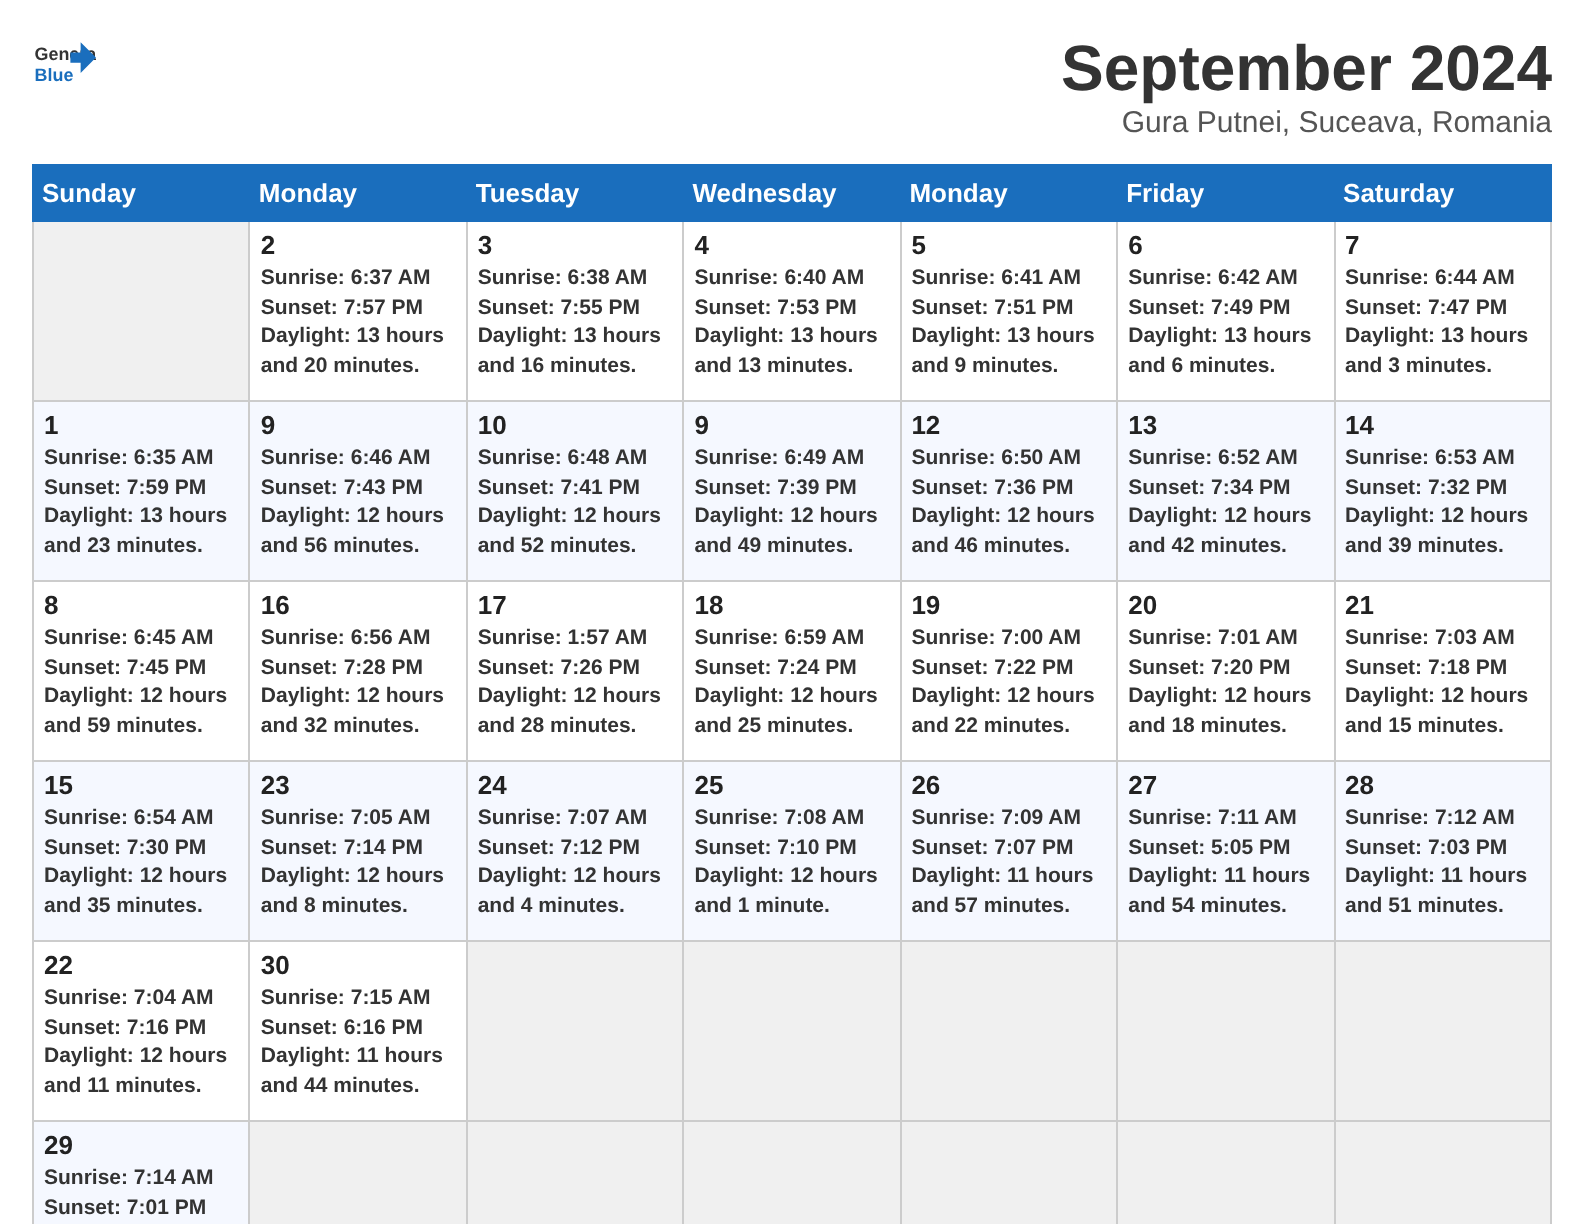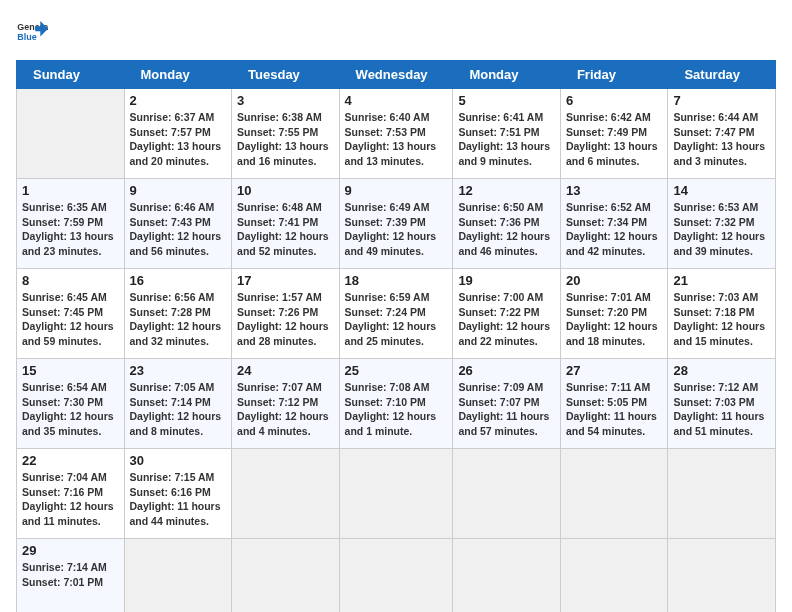--- a/index.html
+++ b/index.html
@@ -38,21 +38,21 @@
       color: #555;
     }
     table {
       width: 100%;
       border-collapse: collapse;
       font-size: 11px;
     }
     thead tr th {
       background-color: #1a6ebd;
       color: #fff;
-      padding: 6px 16px;
+      padding: 6px 4px;
       text-align: left;
       font-size: 13px;
       font-weight: bold;
       border: 1px solid #1a6ebd;
     }
     tbody tr td {
       border: 1px solid #ccc;
       padding: 4px 5px;
       vertical-align: top;
       background: #fff;
@@ -84,20 +84,24 @@
 </head>
 <body>
 
 <div class="header-area">
   <div class="logo">
     <svg class="logo-icon" viewBox="0 0 50 50">
       <text x="2" y="22" font-size="14" font-weight="bold" fill="#333">General</text>
       <text x="2" y="38" font-size="14" font-weight="bold" fill="#1a6ebd">Blue</text>
       <polygon points="38,8 50,20 38,32 38,24 30,24 30,16 38,16" fill="#1a6ebd"></polygon>
     </svg>
+  </div>
+  <div class="title-area">
+    <div class="main-title">September 2024</div>
+    <div class="subtitle">Gura Putnei, Suceava, Romania</div>
   </div>
 </div>
 
 <table>
   <thead>
     <tr>
       <th>Sunday</th>
       <th>Monday</th>
       <th>Tuesday</th>
       <th>Wednesday</th>

